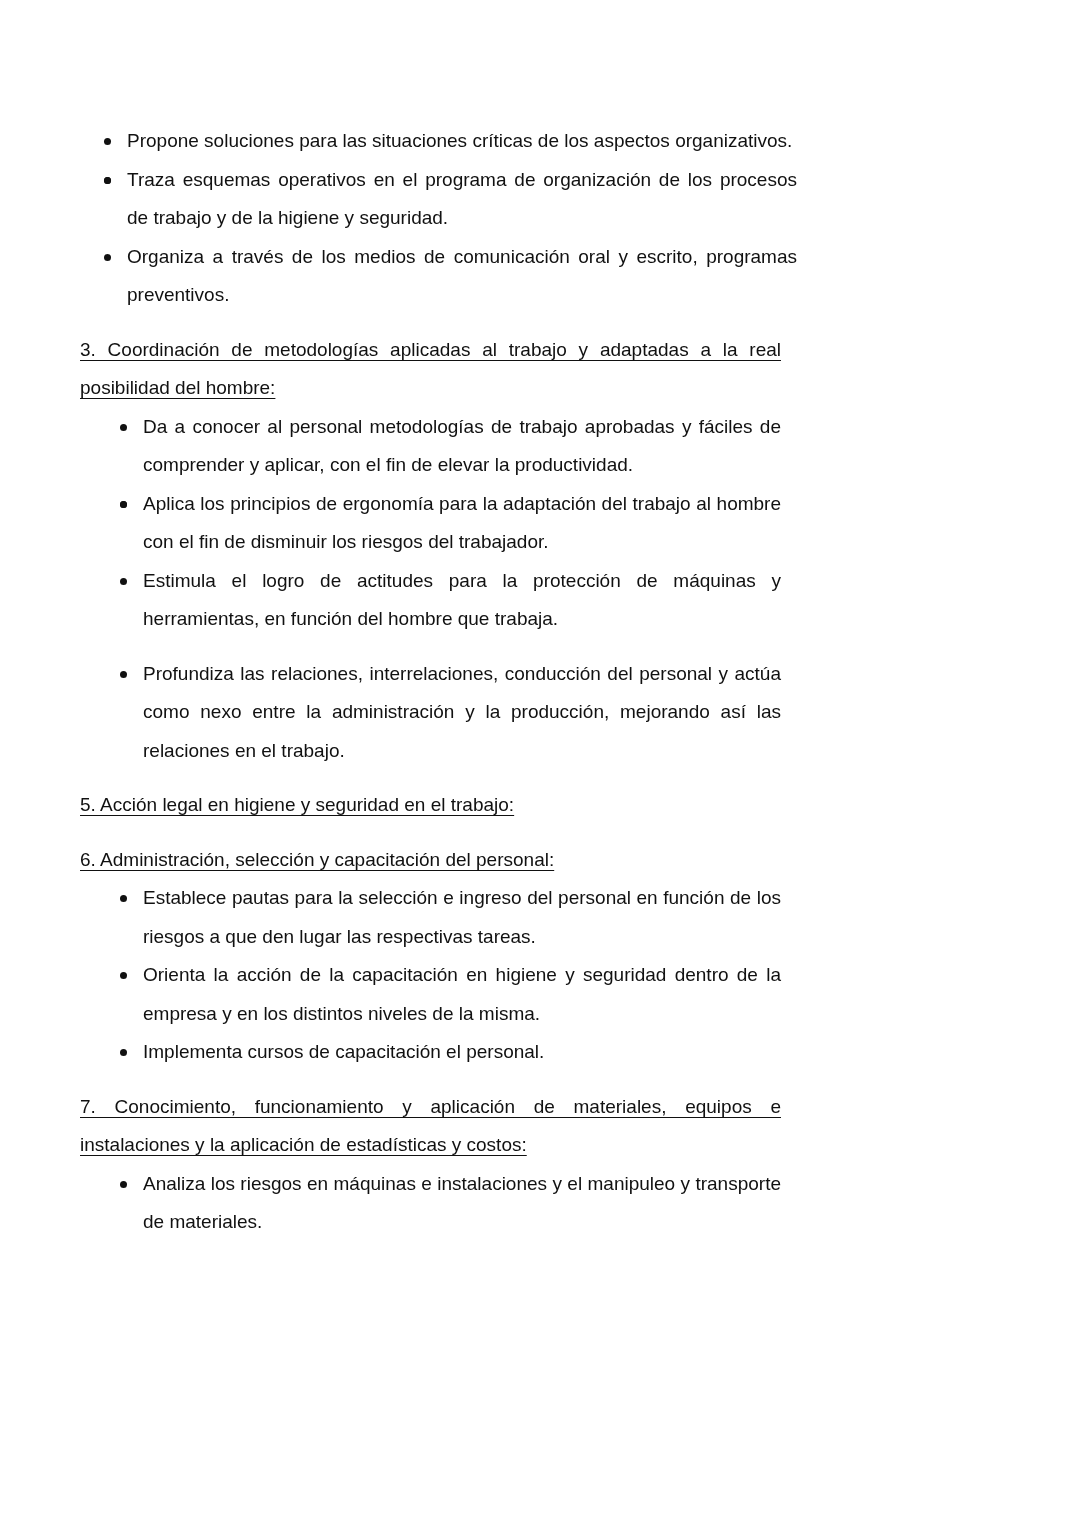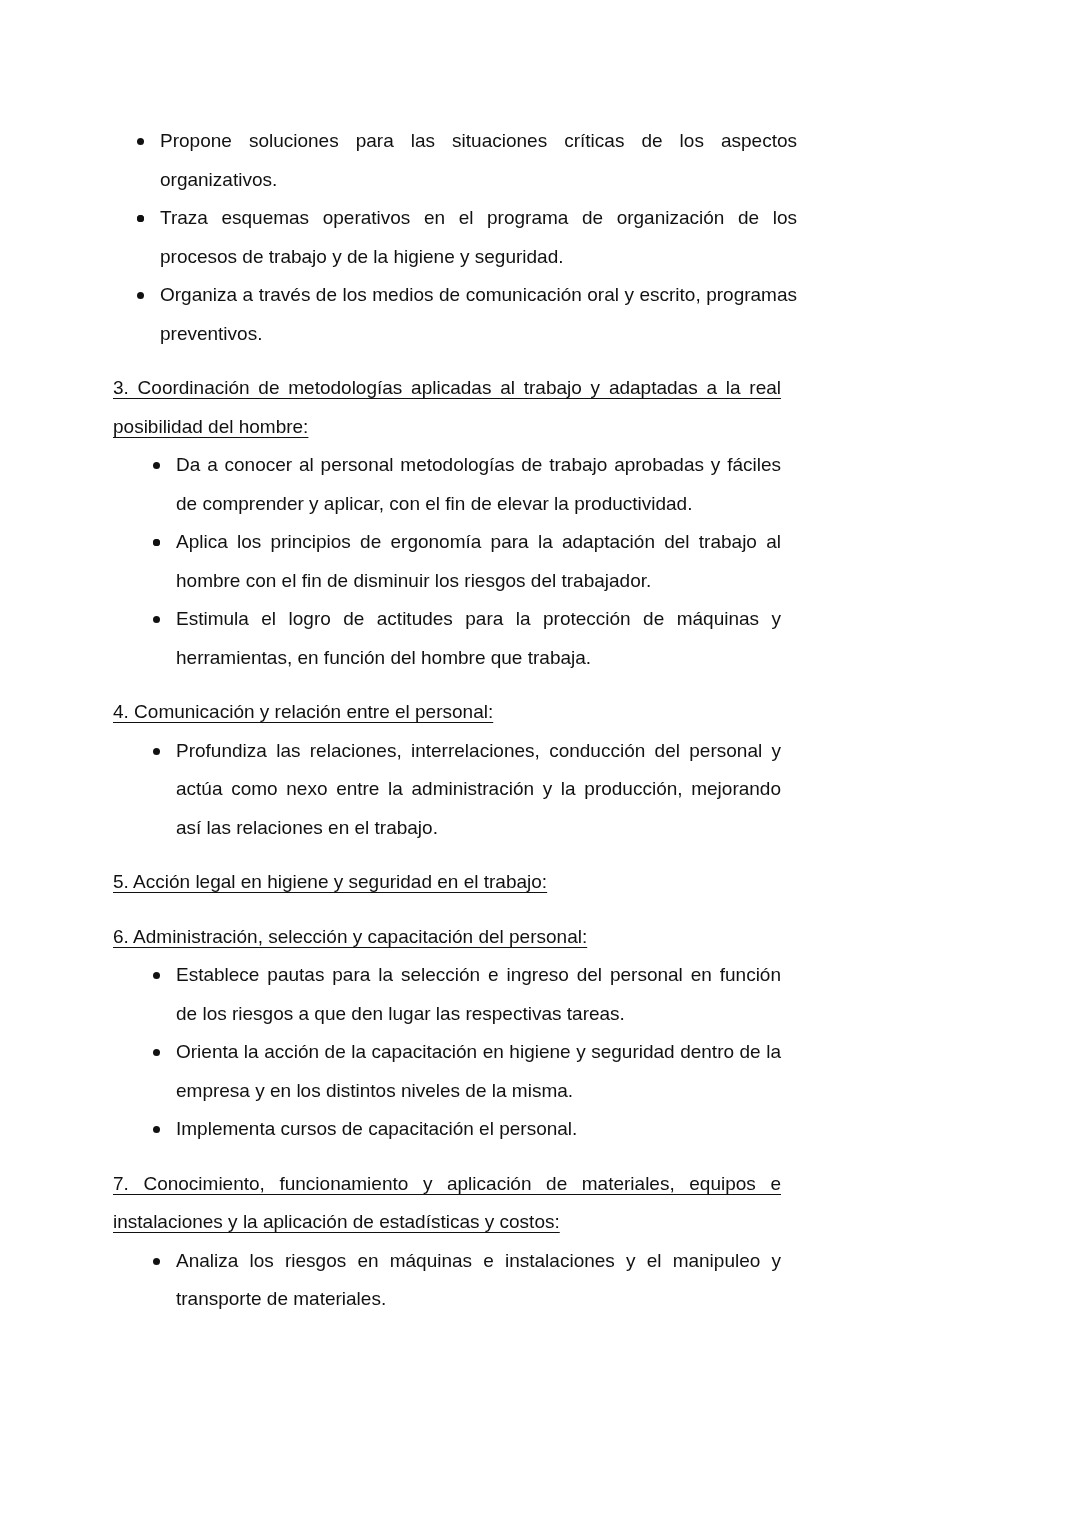--- a/index.html
+++ b/index.html
@@ -11,21 +11,21 @@
     width: 1080px;
     height: 1527px;
     font-family: "Liberation Sans", "DejaVu Sans", sans-serif;
     color: #111111;
   }
   .sheet {
     box-sizing: border-box;
     width: 864px;
     height: 1527px;
     background: #ffffff;
-    padding: 122px 67px 40px 97px;
+    padding: 122px 67px 40px 64px;
     overflow: hidden;
     border-radius: 13px;
   }
   .doc {
     font-size: 19px;
     line-height: 38.5px;
     color: #111111;
   }
   .bullet-list {
     list-style: none;
@@ -93,21 +93,20 @@
           <span>Aplica los principios de ergonomía para la adaptación del trabajo al hombre con el fin de disminuir los riesgos del trabajador.</span>
         </li>
         <li class="bullet-item">
           <span class="bullet-dot"></span>
           <span>Estimula el logro de actitudes para la protección de máquinas y herramientas, en función del hombre que trabaja.</span>
         </li>
       </ul>
     </section>
 
     <section>
-      <p class="heading">4. Comunicación y relación entre el personal:</p>
       <ul class="bullet-list">
         <li class="bullet-item">
           <span class="bullet-dot"></span>
           <span>Profundiza las relaciones, interrelaciones, conducción del personal y actúa como nexo entre la administración y la producción, mejorando así las relaciones en el trabajo.</span>
         </li>
       </ul>
     </section>
 
     <section>
       <p class="heading">5. Acción legal en higiene y seguridad en el trabajo:</p>

